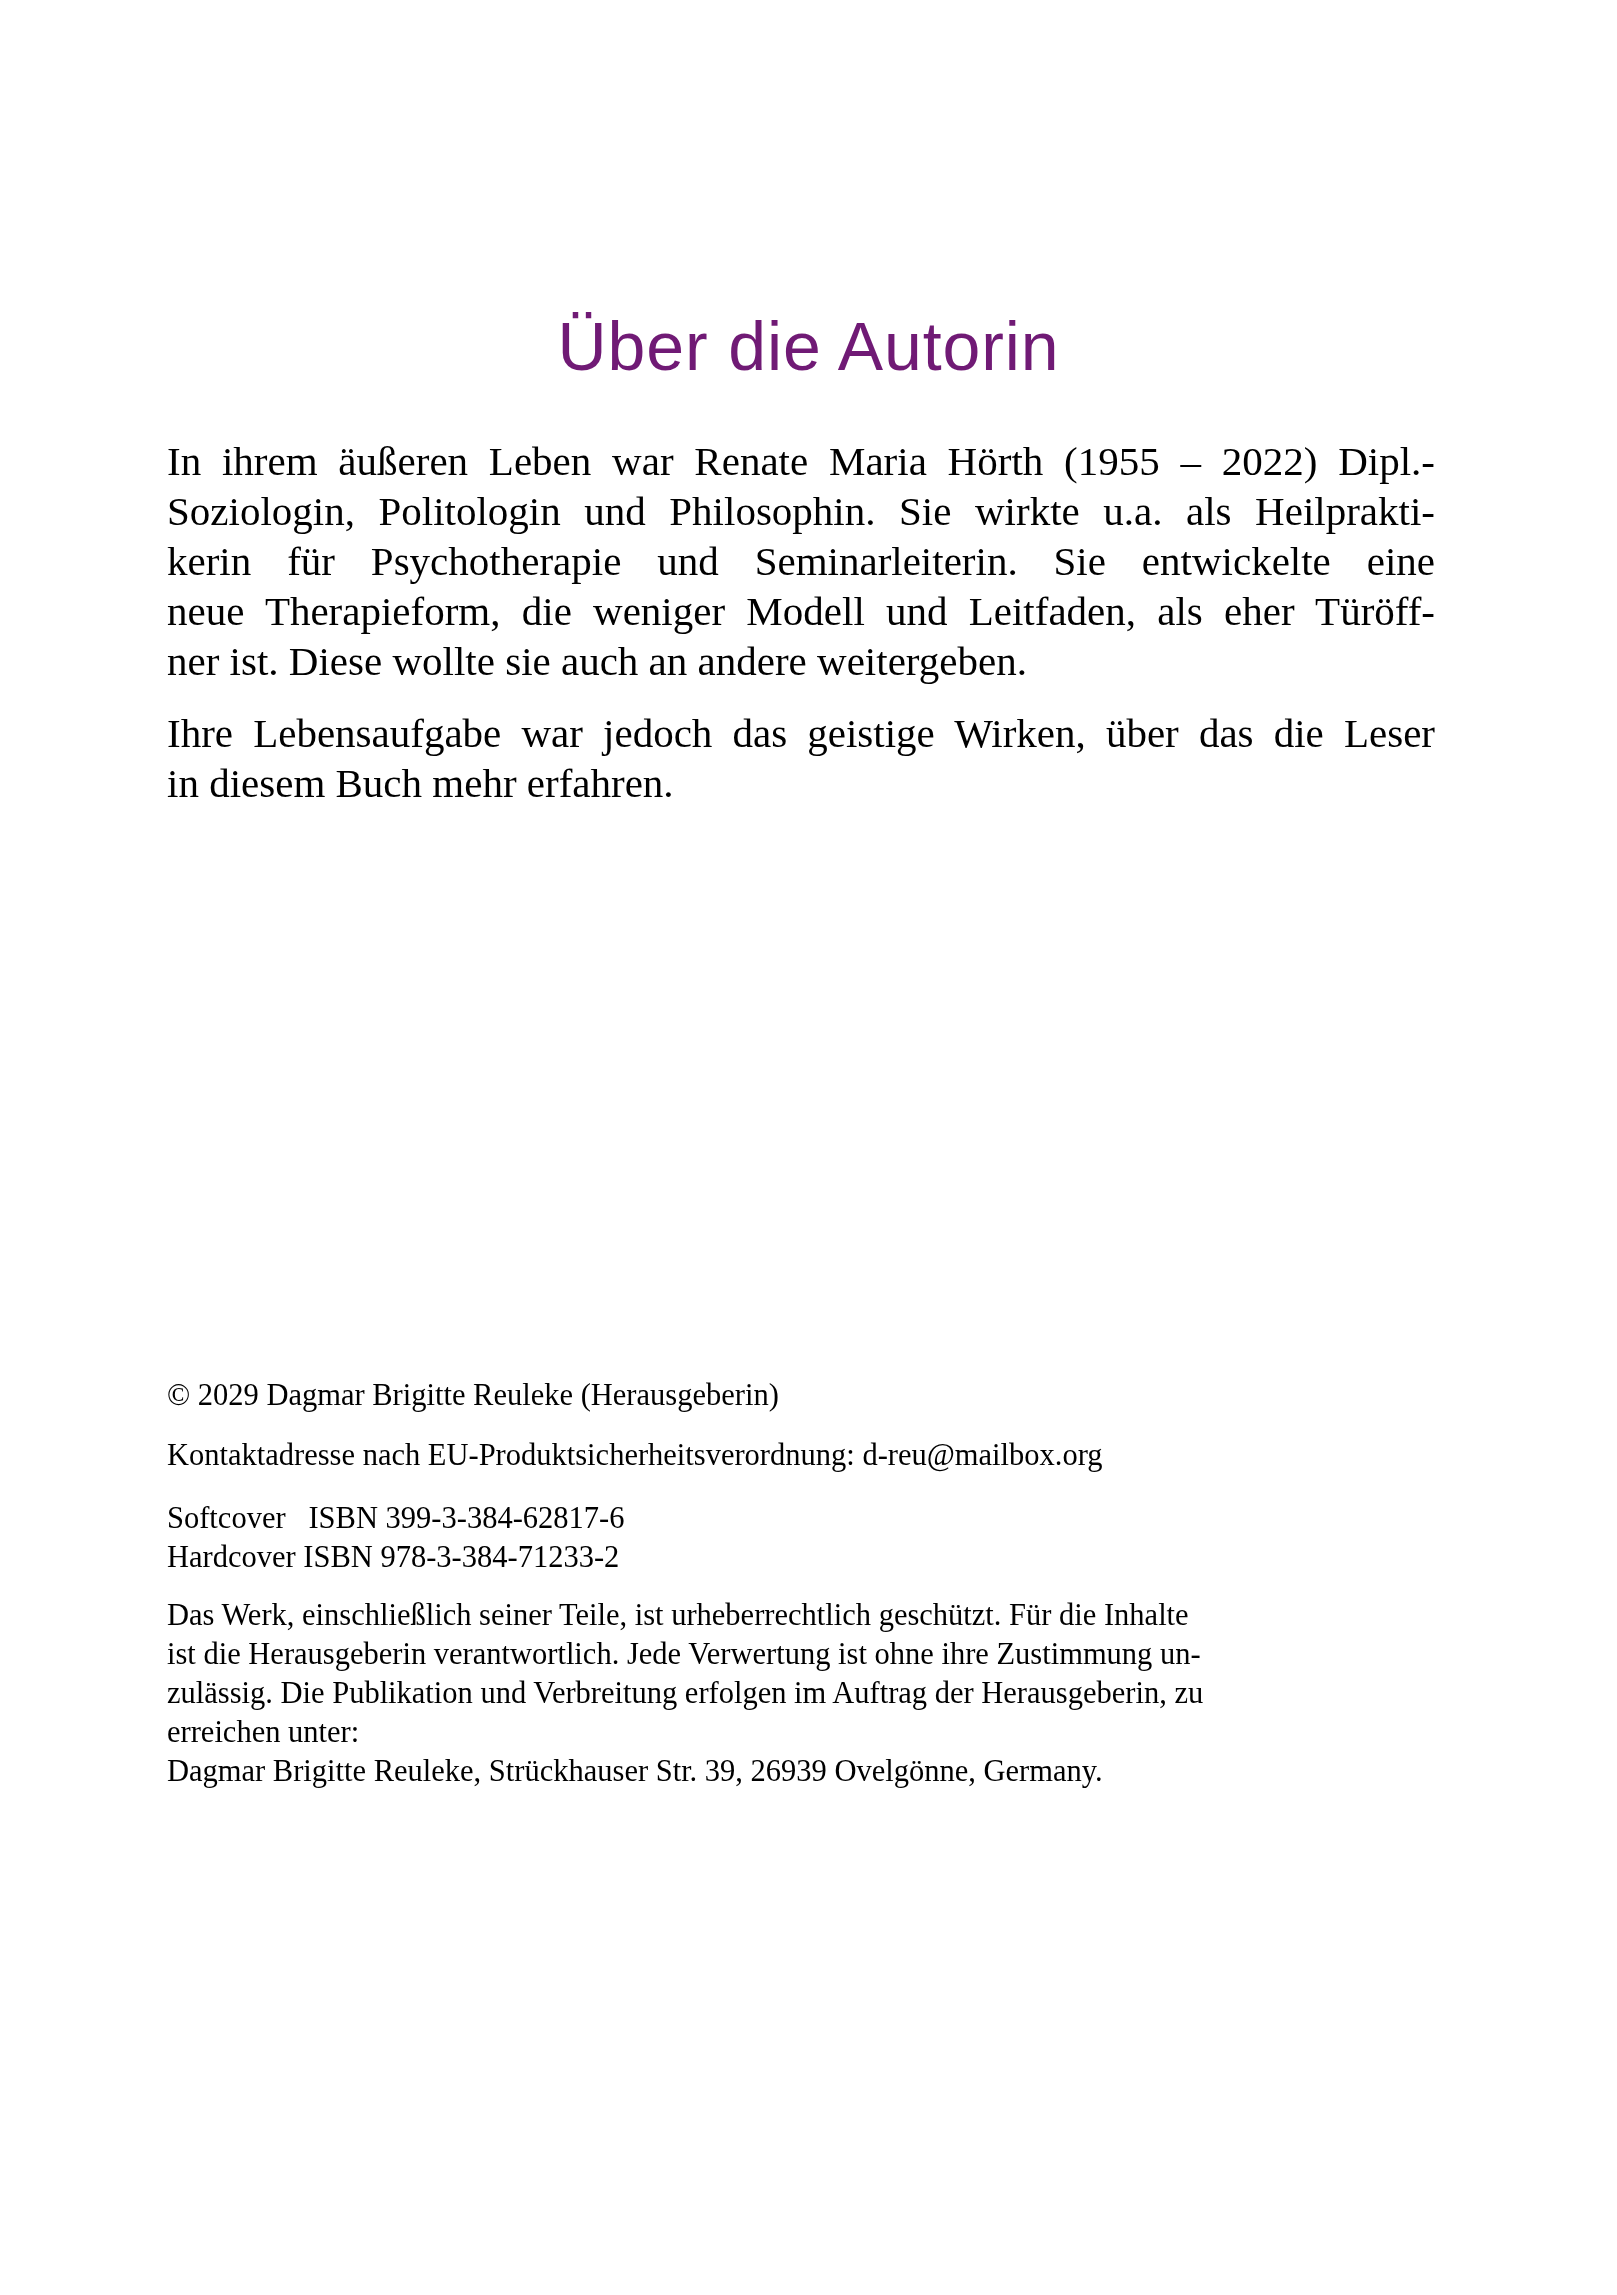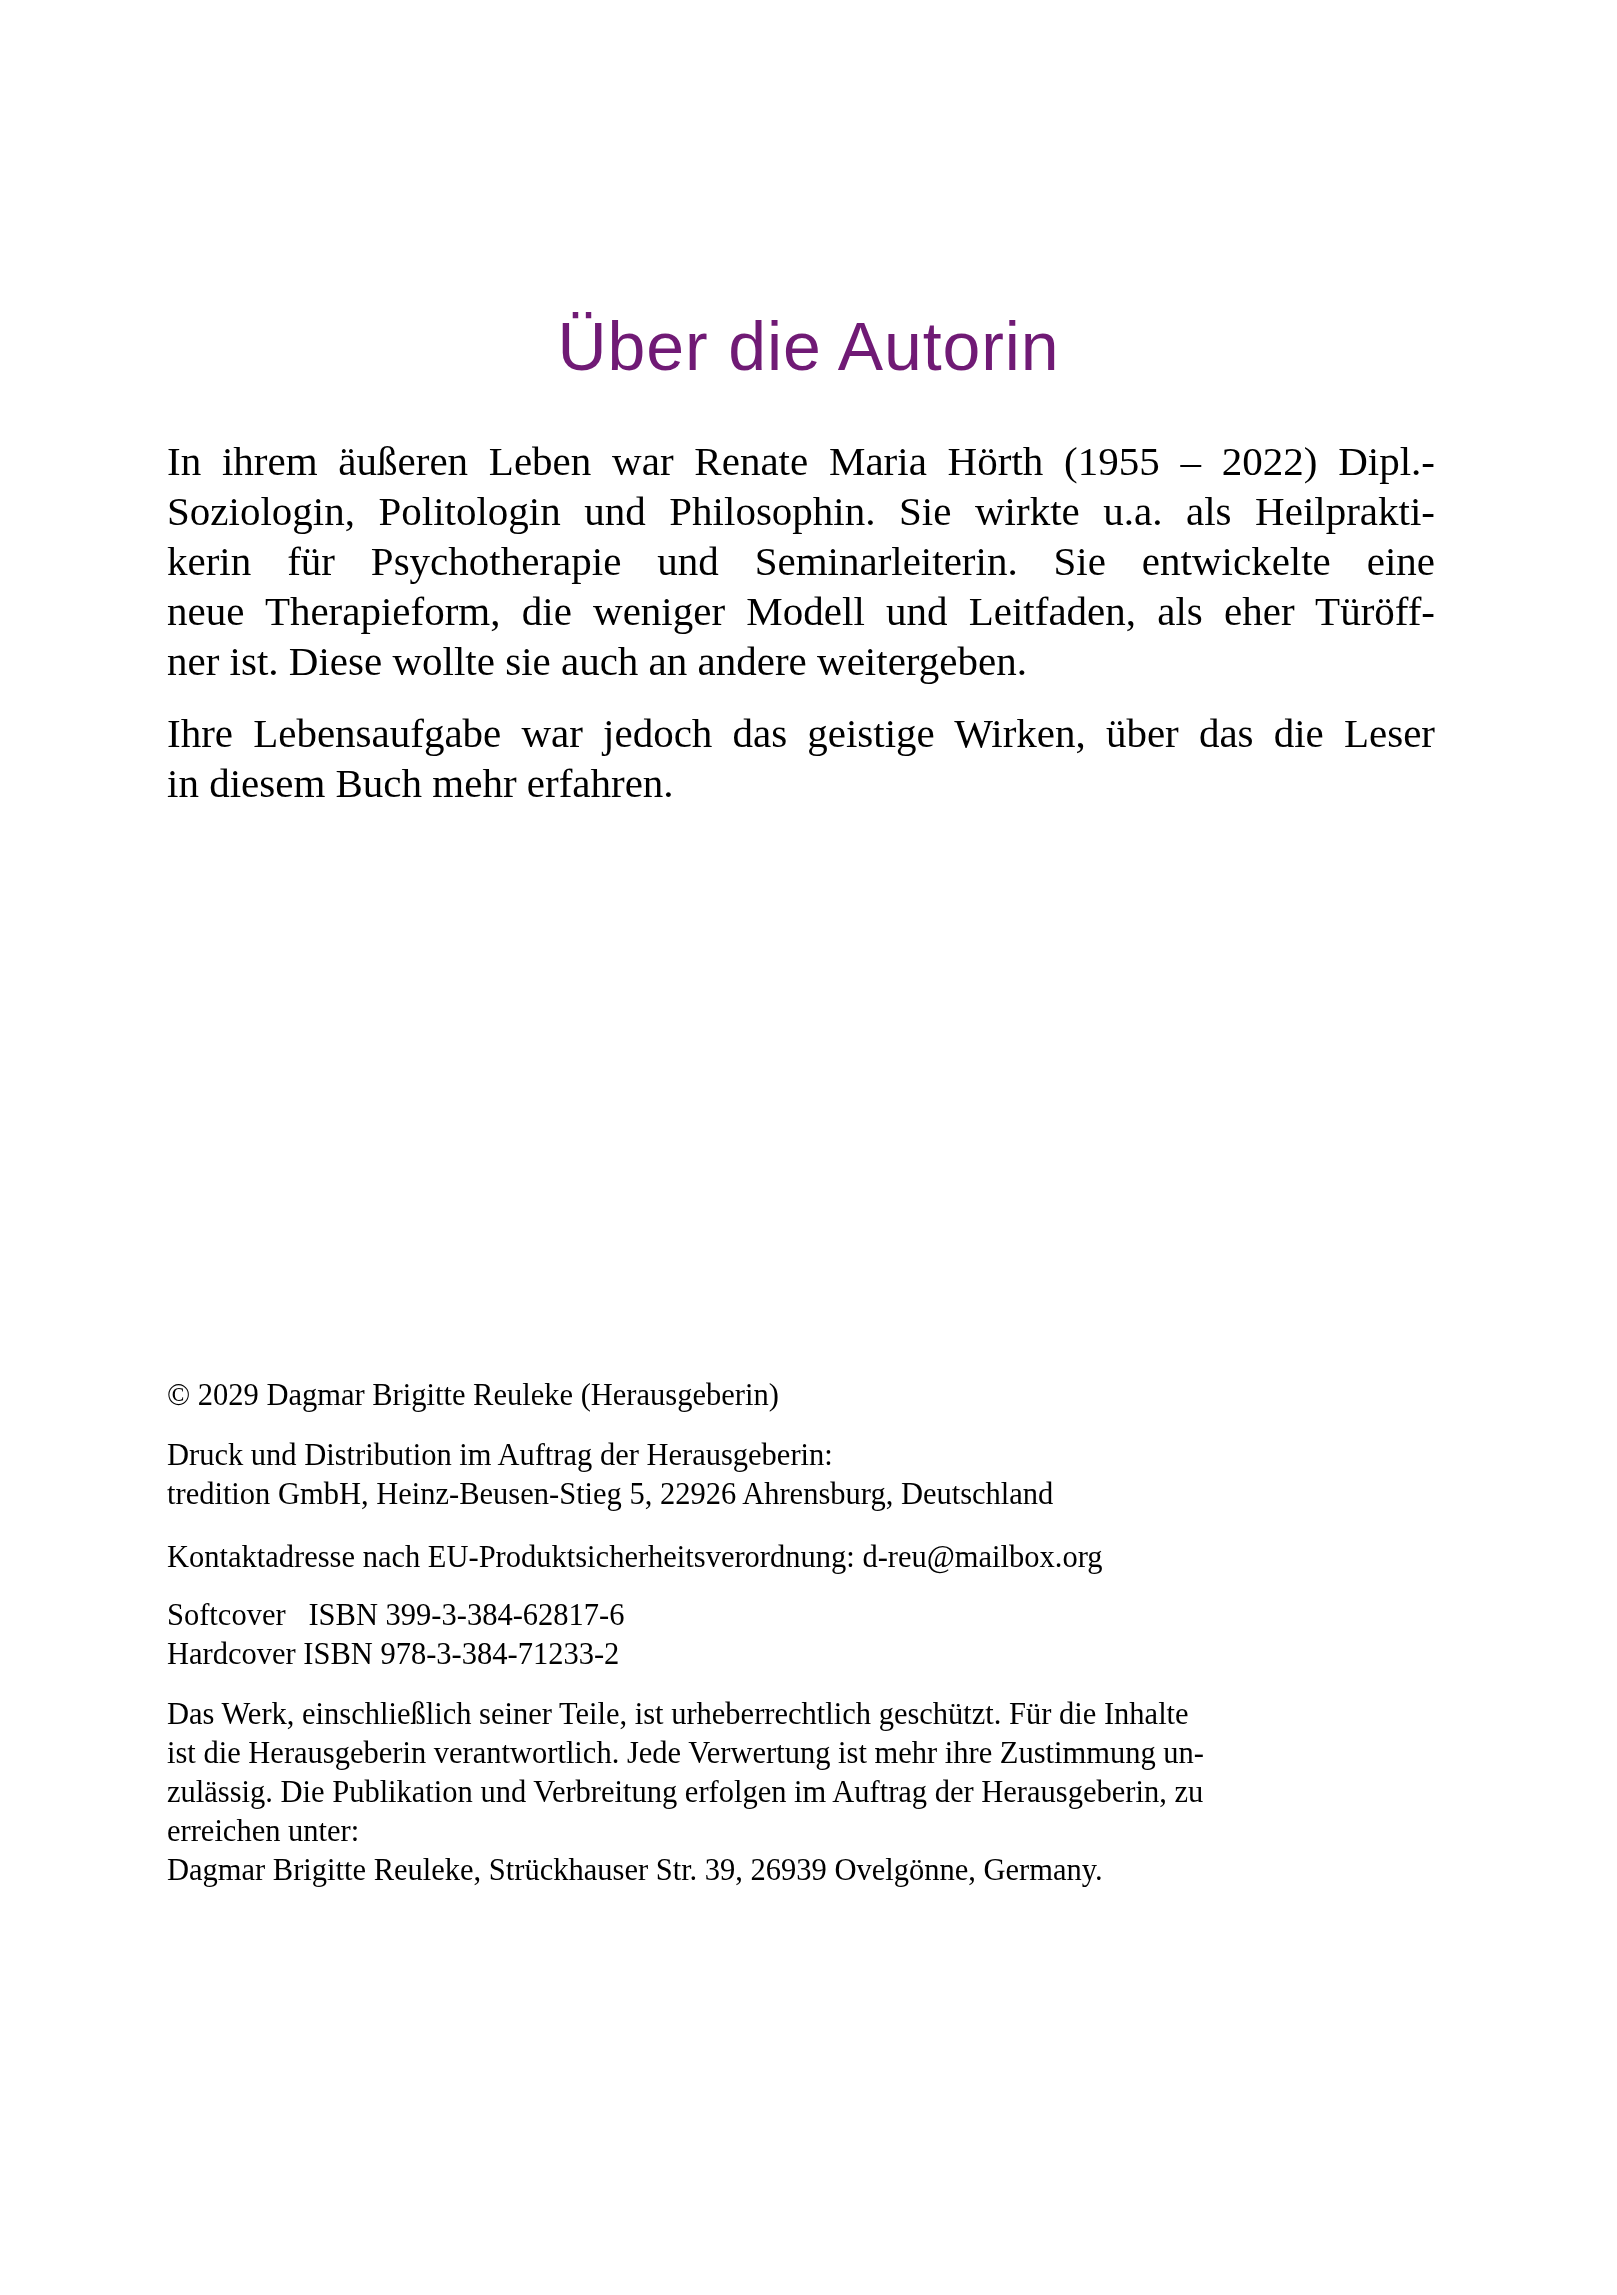--- a/index.html
+++ b/index.html
@@ -82,32 +82,28 @@
         <div class="line">Ihre Lebensaufgabe war jedoch das geistige Wirken, über das die Leser</div>
         <div class="line last">in diesem Buch mehr erfahren.</div>
       </div>
     </div>
 
   <div class="imprint">
       <div class="block">
         <div class="line last">© 2029 Dagmar Brigitte Reuleke (Herausgeberin)</div>
       </div>
       <div class="block">
-        <div class="line">Druck und Distribution im Auftrag der Herausgeberin:</div>
-        <div class="line last">tredition GmbH, Heinz-Beusen-Stieg 5, 22926 Ahrensburg, Deutschland</div>
-      </div>
-      <div class="block">
         <div class="line last">Kontaktadresse nach EU-Produktsicherheitsverordnung: d-reu@mailbox.org</div>
       </div>
       <div class="block">
         <div class="line">Softcover   ISBN 399-3-384-62817-6</div>
         <div class="line last">Hardcover ISBN 978-3-384-71233-2</div>
       </div>
       <div class="block">
         <div class="line">Das Werk, einschließlich seiner Teile, ist urheberrechtlich geschützt. Für die Inhalte</div>
-        <div class="line">ist die Herausgeberin verantwortlich. Jede Verwertung ist mehr ihre Zustimmung un-</div>
+        <div class="line">ist die Herausgeberin verantwortlich. Jede Verwertung ist ohne ihre Zustimmung un-</div>
         <div class="line">zulässig. Die Publikation und Verbreitung erfolgen im Auftrag der Herausgeberin, zu</div>
         <div class="line">erreichen unter:</div>
         <div class="line last">Dagmar Brigitte Reuleke, Strückhauser Str. 39, 26939 Ovelgönne, Germany.</div>
       </div>
     </div>
 </div>
 
 
 </body></html>

